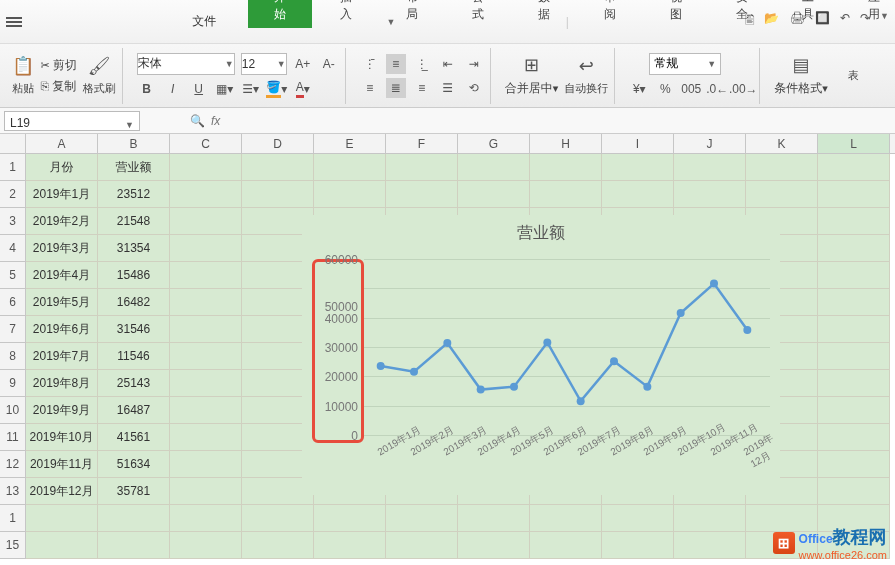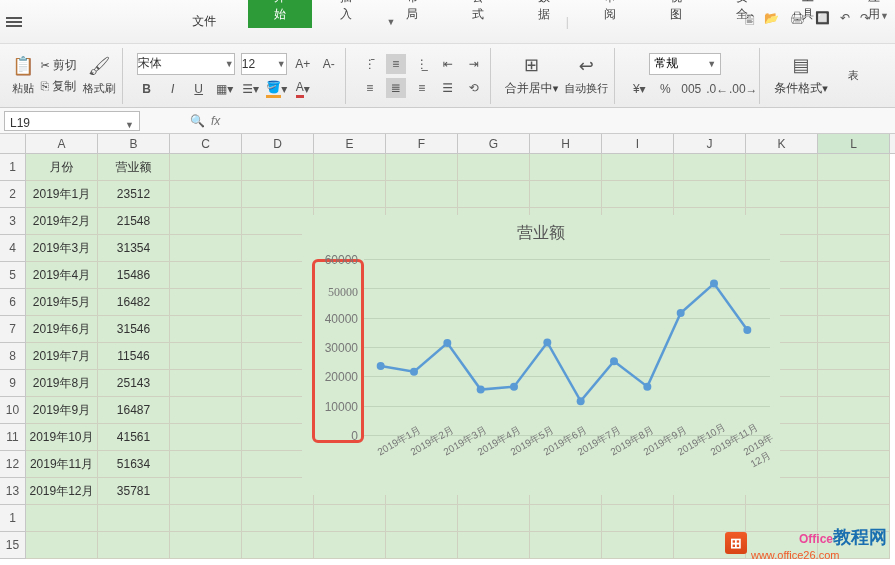--- a/index.html
+++ b/index.html
@@ -44,21 +44,21 @@
     .chart-box { position:absolute; left:302px; top:215px; width:478px; height:280px; background:#d7ead2; }
     .chart-title { text-align:center; font-size:16px; color:#555; margin-top:8px; }
     .axis-box { position:absolute; left:10px; top:44px; width:52px; height:184px; border:3px solid #e74c3c; border-radius:6px; }
     .y-tick { position:absolute; left:18px; font-size:12px; color:#777; text-align:right; width:38px; }
     .grid-line { position:absolute; left:62px; right:10px; border-top:1px solid #c0d4bc; }
     .x-lbl { position:absolute; font-size:10px; color:#777; transform:rotate(-30deg); transform-origin:left top; }
     svg.line-chart { position:absolute; left:62px; top:44px; }
     .watermark { position:absolute; right:8px; bottom:4px; display:flex; align-items:center; gap:4px; }
     .wm-logo { width:22px; height:22px; background:linear-gradient(#f05a28,#d94515); border-radius:3px; display:flex; align-items:center; justify-content:center; color:#fff; font-weight:bold; font-size:14px; }
     .wm-txt1 { color:#1a6fb0; font-size:18px; font-weight:bold; }
-    .wm-txt1 b { color:#ec4899;margin-left:48px; }
+    .wm-txt1 b { color:#3b82f6; }
     .wm-txt2 { color:#f05a28; font-size:11px; }
     .num-combo { border:1px solid #bbb; background:#fff; height:22px; width:72px; display:flex; align-items:center; padding:0 4px;margin-left:20px; }
     .num-combo .dd { margin-left:auto; font-size:9px; color:#666; }
   </style>
 </head>
 <body>
 
 <div class="titlebar">
   <div class="menu-icon">
       <span></span>
@@ -458,21 +458,21 @@
     <div class="y-tick" style="top: 214px;">0</div>
     <div class="grid-line" style="top: 190.667px;"></div>
     <div class="y-tick" style="top: 184.667px;">10000</div>
     <div class="grid-line" style="top: 161.333px;"></div>
     <div class="y-tick" style="top: 155.333px;">20000</div>
     <div class="grid-line" style="top: 132px;"></div>
     <div class="y-tick" style="top: 126px;">30000</div>
     <div class="grid-line" style="top: 102.667px;"></div>
     <div class="y-tick" style="top: 96.6667px;">40000</div>
     <div class="grid-line" style="top: 73.3333px;"></div>
-    <div class="y-tick" style="top: 70px; font-family: Liberation Serif, serif;">50000</div>
+    <div class="y-tick" style="top: 85px;">50000</div>
     <div class="grid-line" style="top: 44px;"></div>
     <div class="y-tick" style="top: 38px;">60000</div>
     <div class="x-lbl" style="left: 72.6667px; top: 232px;">2019年1月</div>
     <div class="x-lbl" style="left: 106px; top: 232px;">2019年2月</div>
     <div class="x-lbl" style="left: 139.333px; top: 232px;">2019年3月</div>
     <div class="x-lbl" style="left: 172.667px; top: 232px;">2019年4月</div>
     <div class="x-lbl" style="left: 206px; top: 232px;">2019年5月</div>
     <div class="x-lbl" style="left: 239.333px; top: 232px;">2019年6月</div>
     <div class="x-lbl" style="left: 272.667px; top: 232px;">2019年7月</div>
     <div class="x-lbl" style="left: 306px; top: 232px;">2019年8月</div>

